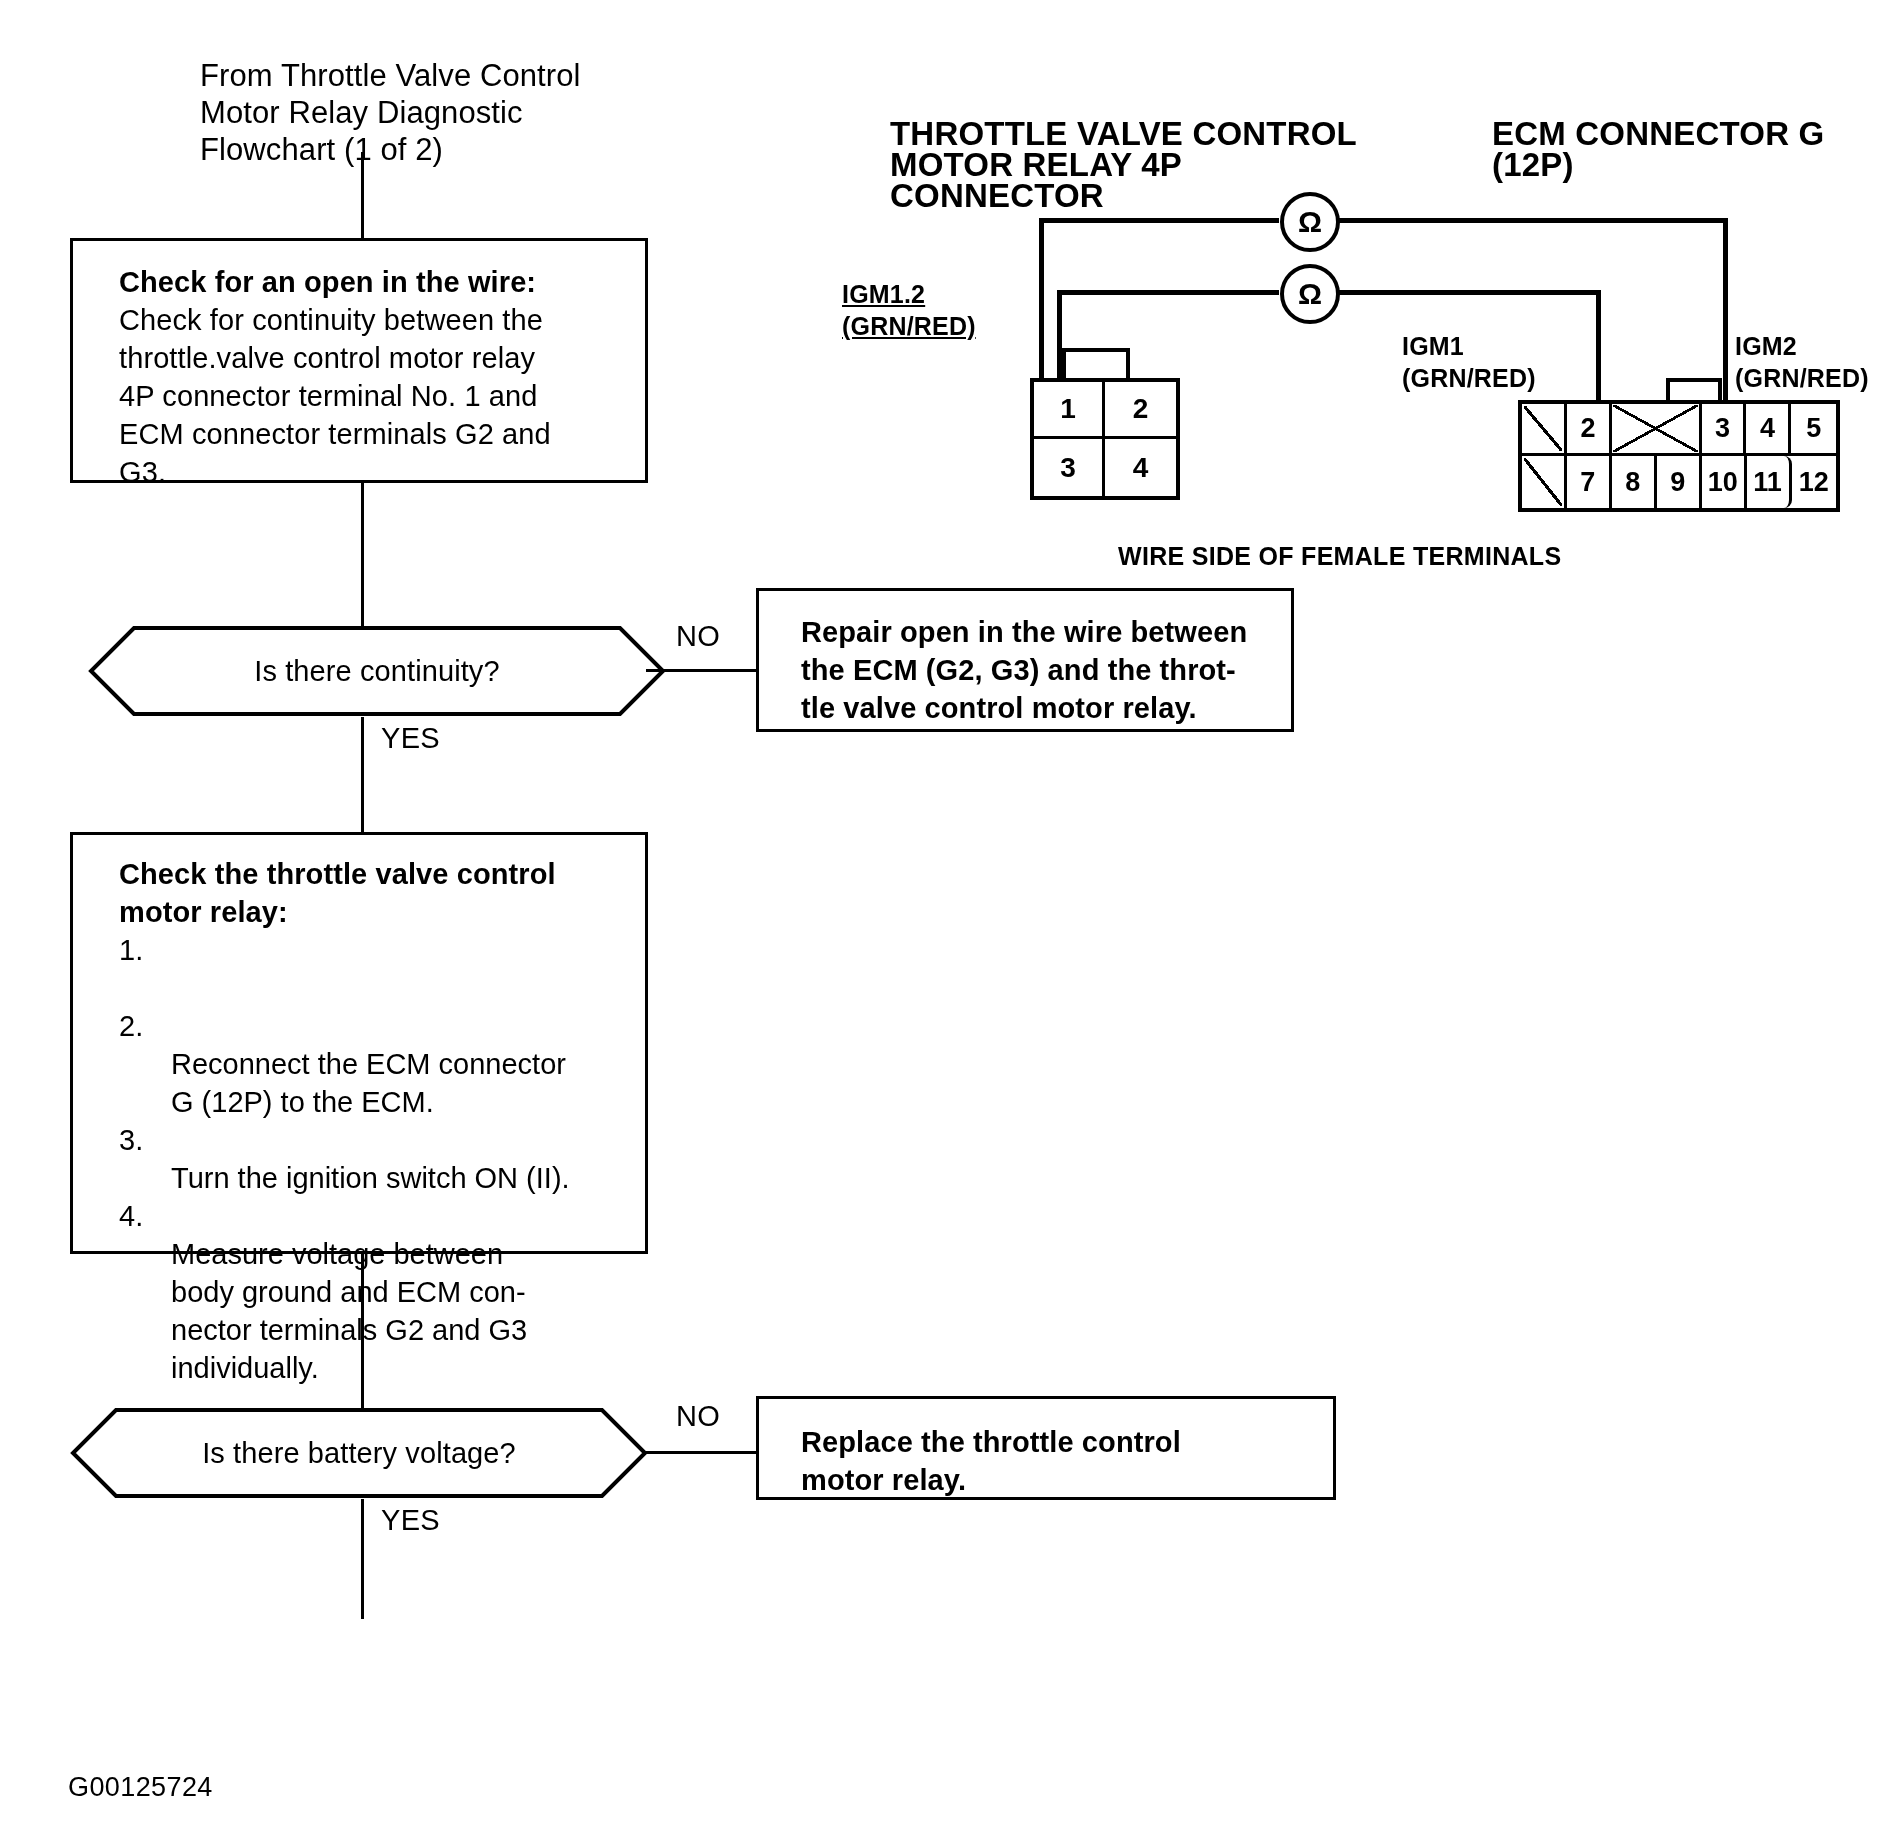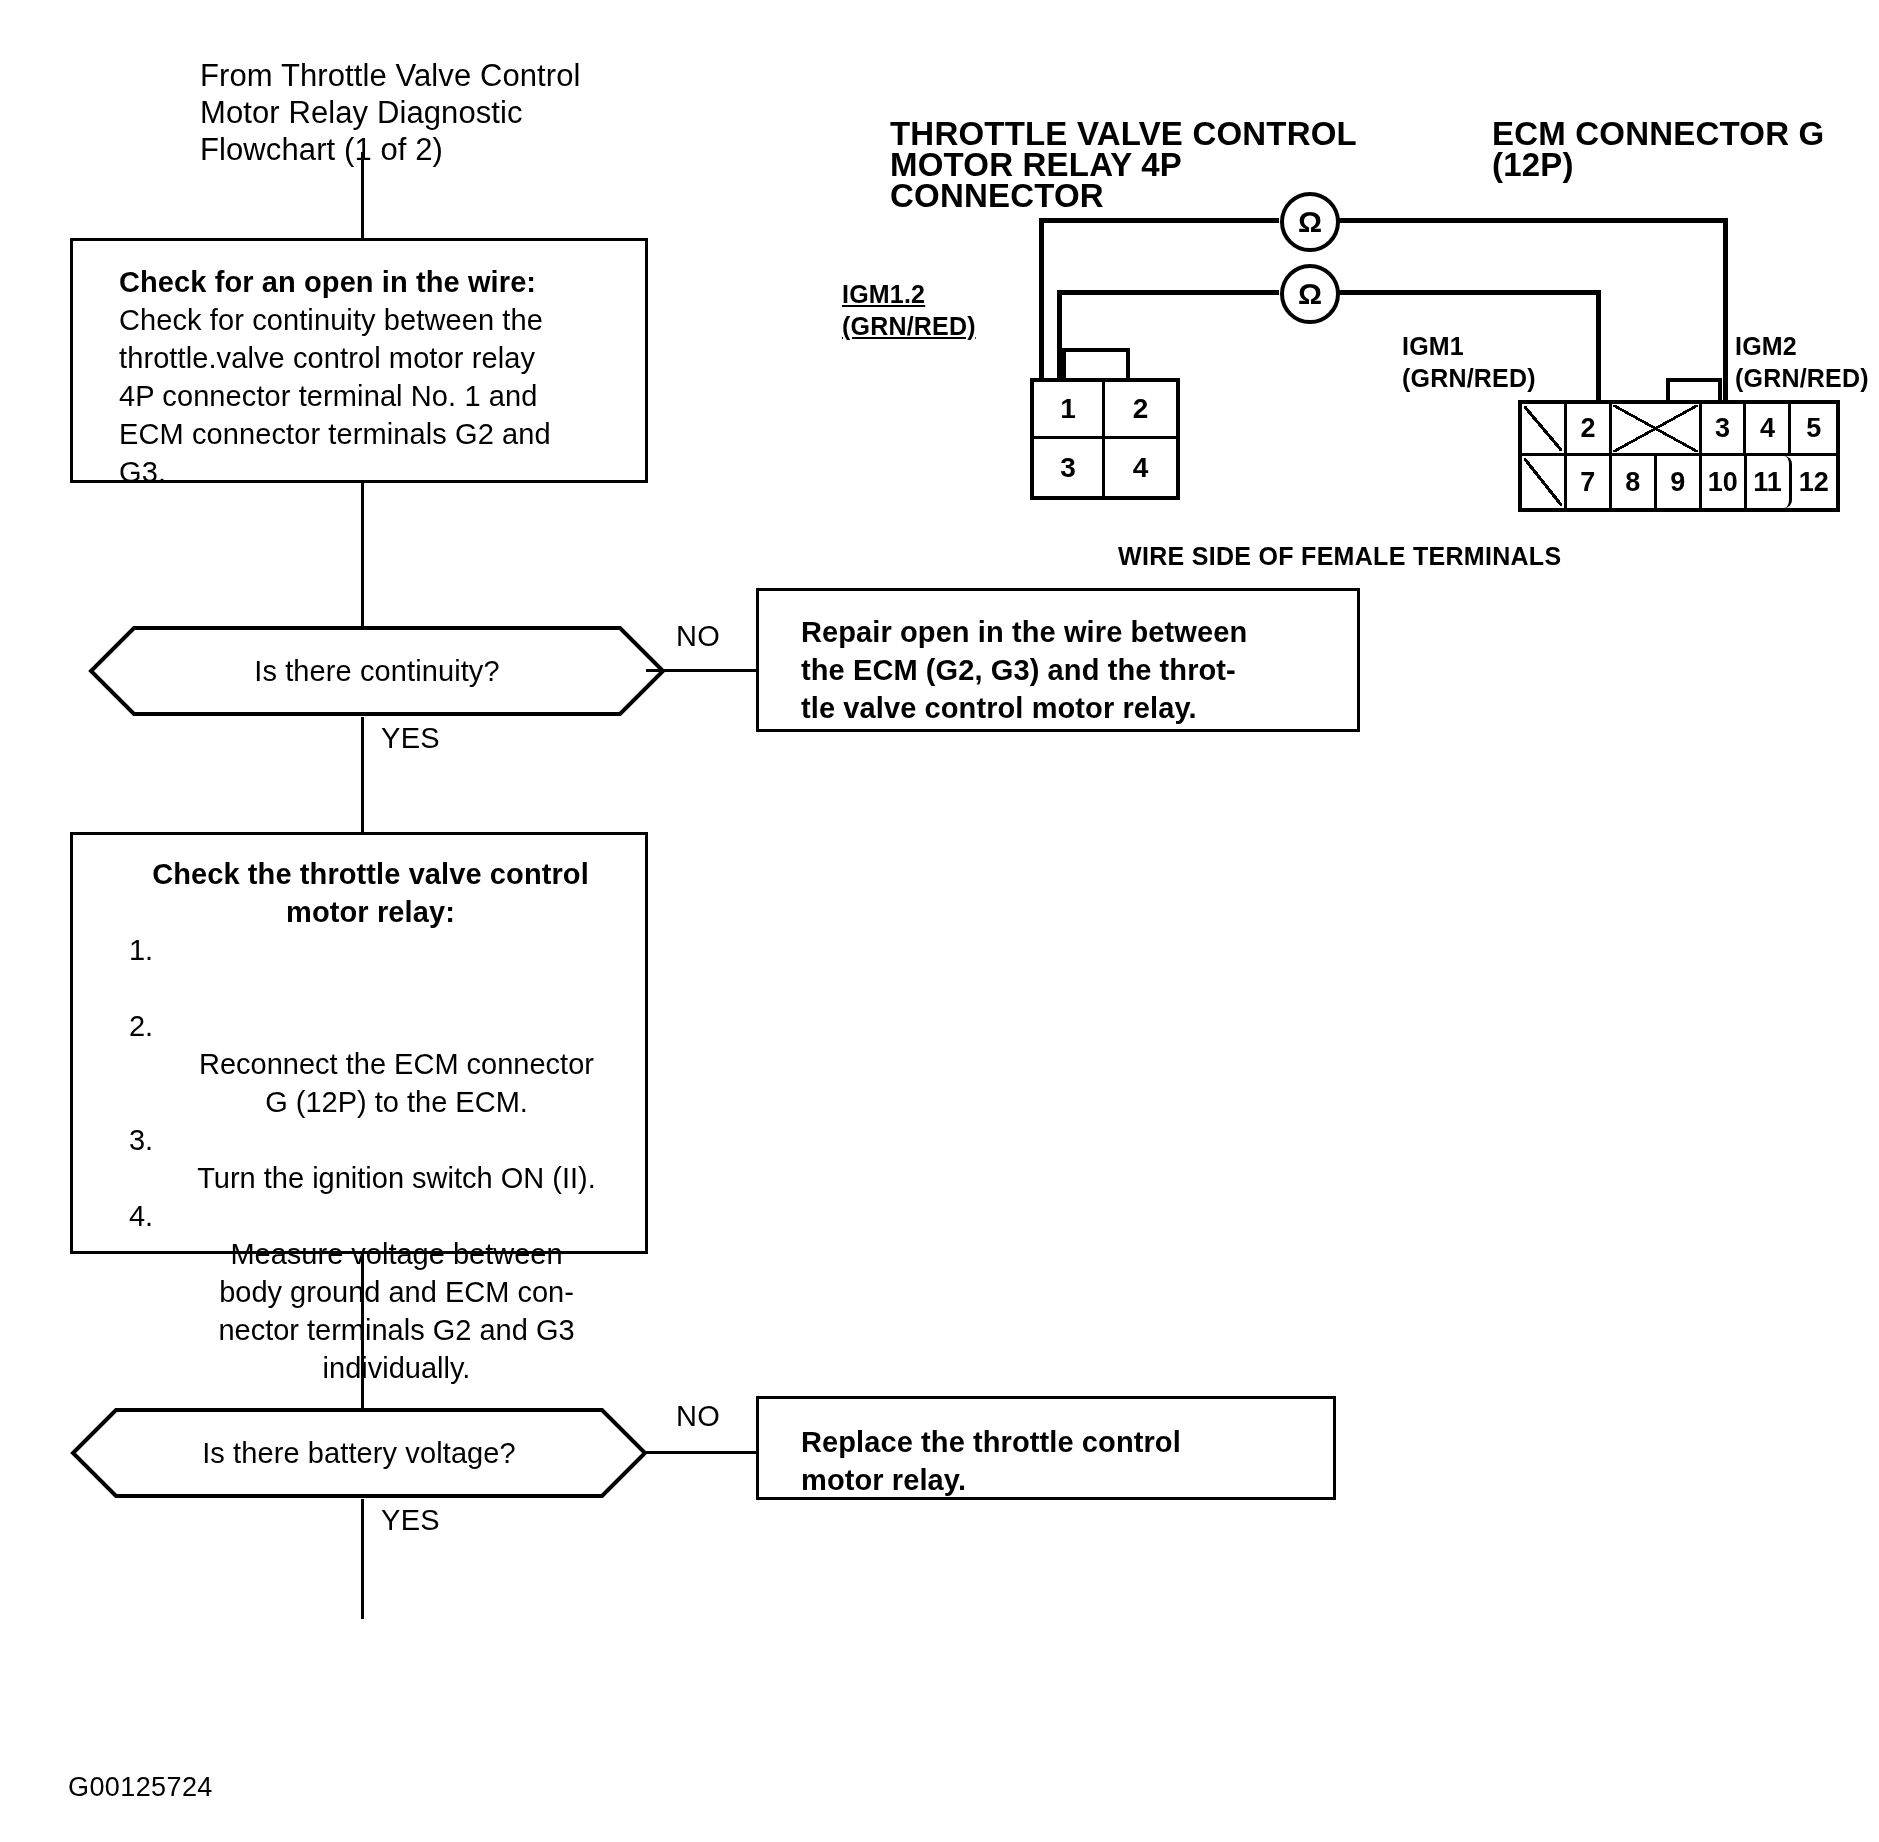--- a/index.html
+++ b/index.html
@@ -169,30 +169,30 @@
     </svg>
     <div class="hex-txt">Is there continuity?</div>
   </div>
 
   <div class="ln lnh" style="left:614px;top:669px;width:110px;"></div>
   <div class="yesno" style="left:644px;top:620px;">NO</div>
 
   <div class="ln lnv" style="left:329px;top:717px;height:118px;"></div>
   <div class="yesno" style="left:349px;top:722px;">YES</div>
 
-  <div class="box" style="left:724px;top:588px;width:604px;height:144px;">
+  <div class="box" style="left:724px;top:588px;width:538px;height:144px;">
     <div class="inner" style="padding:22px 14px 10px 42px;">
       <div class="b-body-bold">Repair open in the wire between
 the ECM (G2, G3) and the throt-
 tle valve control motor relay.</div>
     </div>
   </div>
 
   <div class="box" style="left:38px;top:832px;width:578px;height:422px;">
-    <div class="inner" style="padding:20px 23px 10px 46px;text-align:center;">
+    <div class="inner" style="padding:20px 23px 10px 46px;">
       <div class="b-title">Check the throttle valve control
 motor relay:</div>
       <ul class="b-list">
         <li>
           <span class="num">1.</span>
         </li>
         <li>
           <span class="num">2.</span><span>Reconnect the ECM connector
 G (12P) to the ECM.</span>
         </li>

